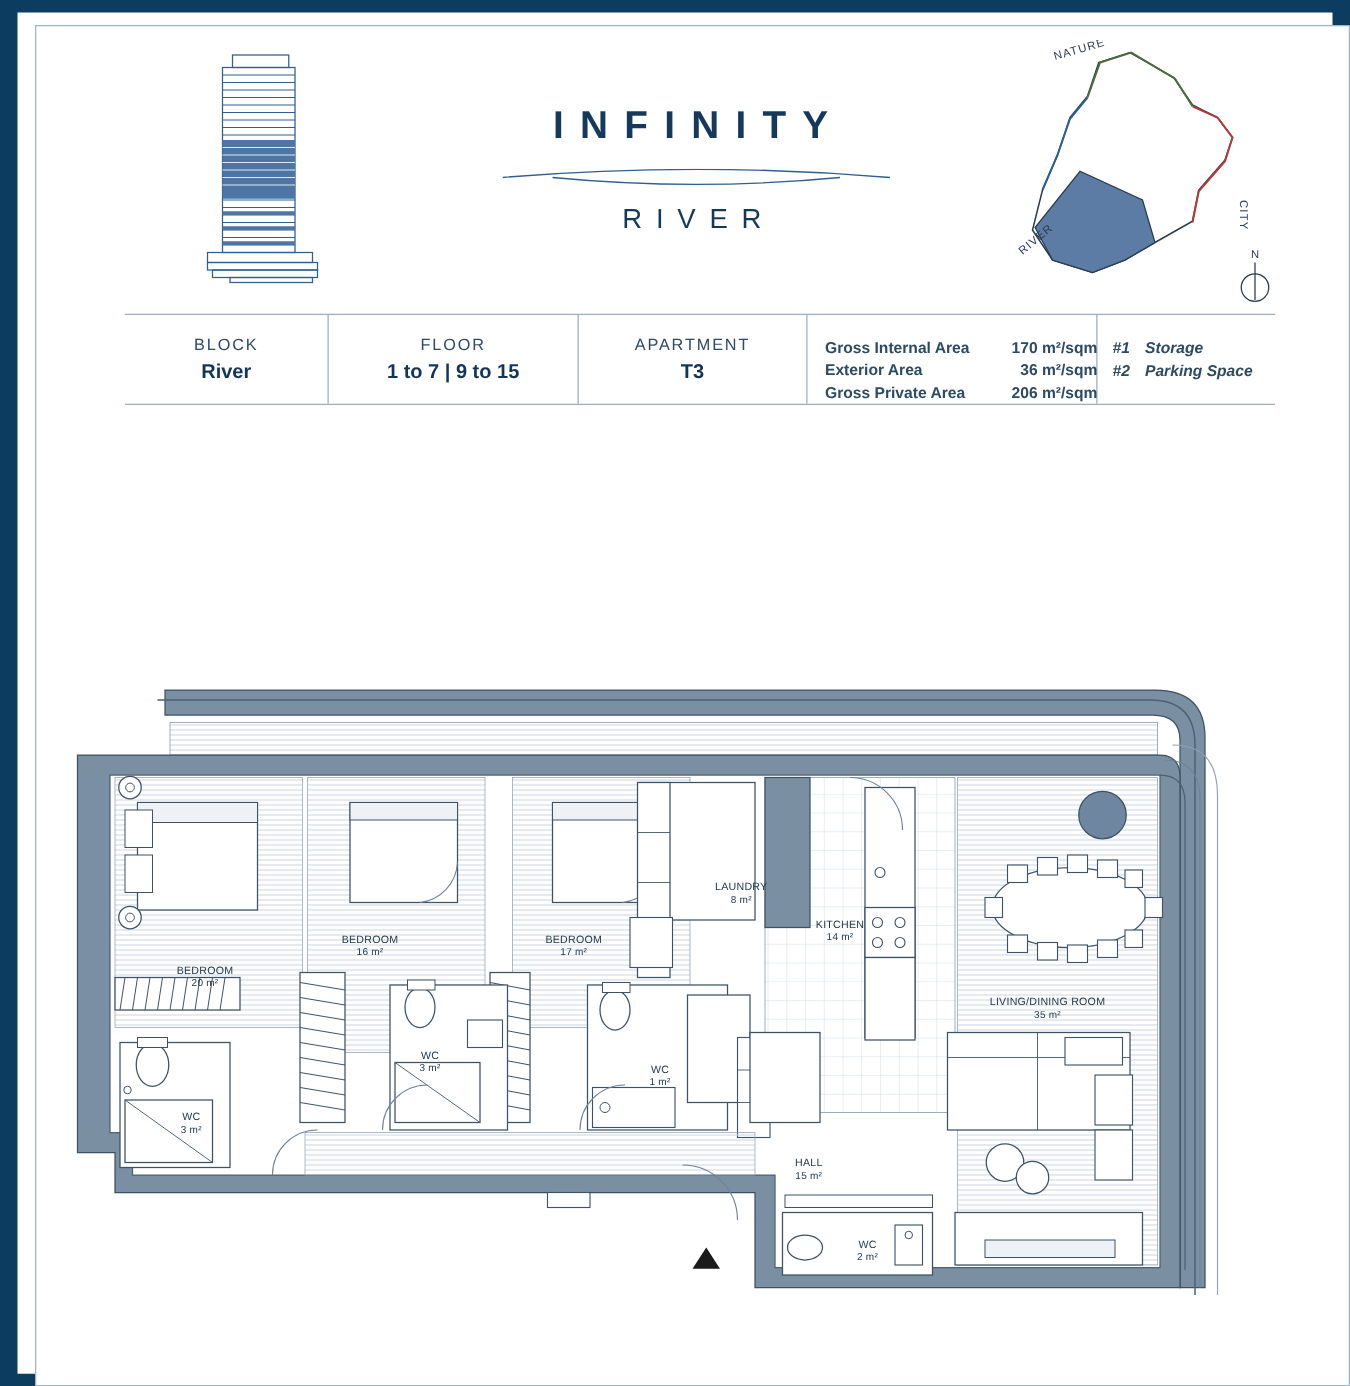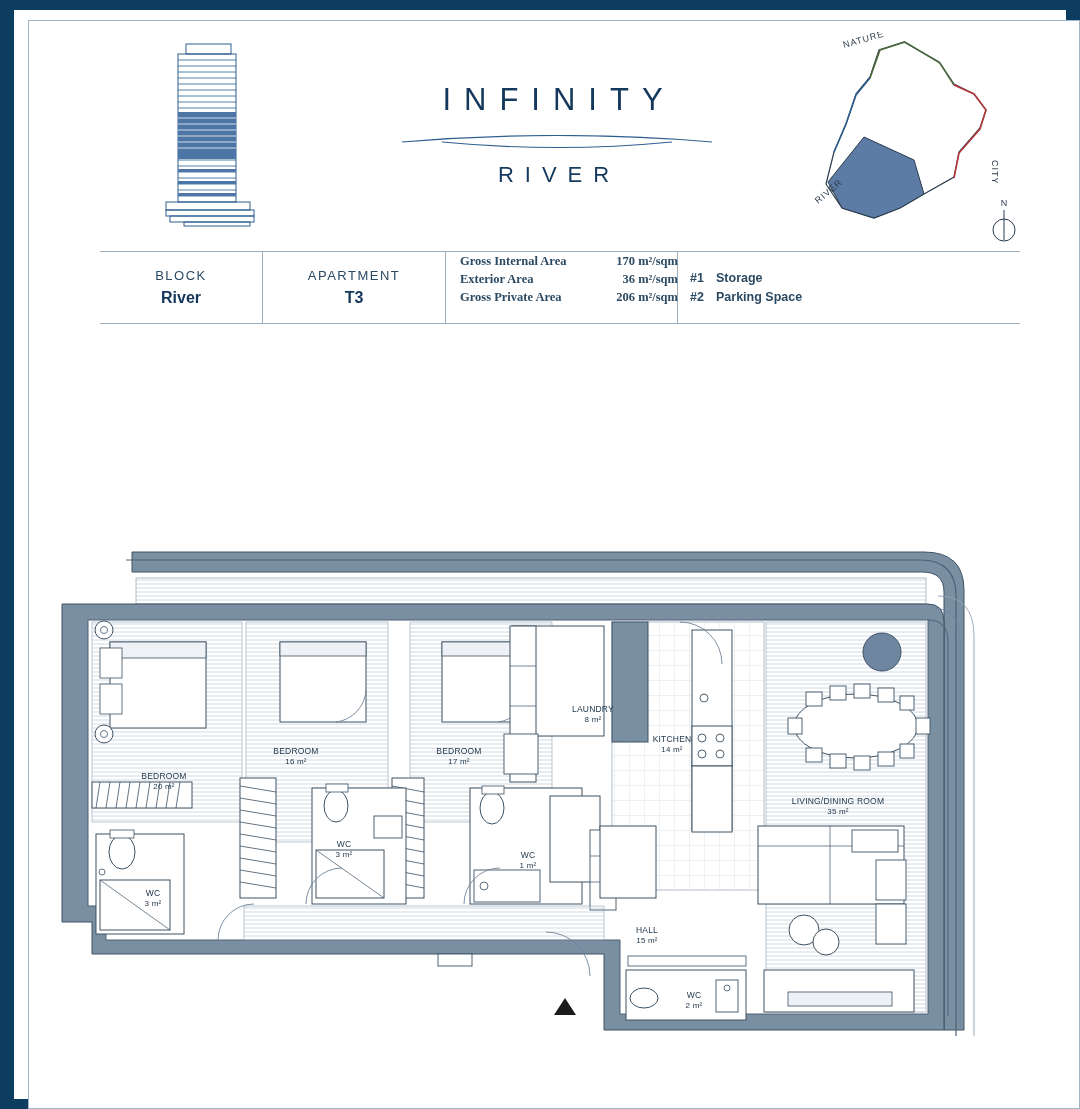--- a/index.html
+++ b/index.html
@@ -37,21 +37,21 @@
     box-sizing: border-box;
   }
   
   #brand-title {
     position: absolute;
     left: 330px; top: 72px;
     width: 430px;
     text-align: center;
     font-size: 31px;
     letter-spacing: 13px;
-    font-weight: normal;
+    font-weight: bold;
     color: #15395c;
   }
   #brand-rule {
     position: absolute;
     left: 388px; top: 125px;
     width: 310px; height: 14px;
   }
   #brand-sub {
     position: absolute;
     left: 330px; top: 152px;
@@ -101,22 +101,21 @@
     font-weight: bold;
     color: #13355a;
   }
   #cell-block { width: 163px; }
   #cell-floor { width: 200px; }
   #cell-apartment { width: 183px; }
   #cell-areas {
     width: 232px;
     align-items: flex-start;
     padding-left: 14px;
-    justify-content: flex-start;
-    font-family: Liberation Serif, serif;
+    justify-content: flex-end;
   }
   #cell-legend {
     width: 142px;
     align-items: flex-start;
     padding-left: 12px;
     justify-content: center;
   }
   .area-row {
     display: flex;
     width: 218px;
@@ -126,20 +125,21 @@
     font-weight: bold;
   }
   .area-name { flex: 1 1 auto; }
   .area-val { width: 88px; text-align: right; font-weight: bold; }
   .legend-row {
     font-size: 12.5px;
     line-height: 19px;
     color: #2d4a63;
     font-weight: bold;
     white-space: nowrap;
+    font-style: italic;
   }
   .legend-row .num { display: inline-block; width: 26px; }
   
   #floorplan {
     position: absolute;
     left: 30px; top: 520px;
     width: 1010px; height: 530px;
   }
   .room-label {
     position: absolute;
@@ -233,20 +233,24 @@
   <div id="compass-label">N</div>
   <svg id="compass" viewBox="0 0 44 40">
     <line x1="22" y1="8" x2="22" y2="38" stroke="#2a3b4d" stroke-width="1"></line>
     <circle cx="22" cy="28" r="11" fill="none" stroke="#2a3b4d" stroke-width="1"></circle>
   </svg>
 
   <div id="info-bar">
     <div class="info-cell" id="cell-block">
       <div class="info-label">BLOCK</div>
       <div class="info-value">River</div>
+    </div>
+    <div class="info-cell" id="cell-floor">
+      <div class="info-label">FLOOR</div>
+      <div class="info-value">1 to 7 | 9 to 15</div>
     </div>
     <div class="info-cell" id="cell-apartment">
       <div class="info-label">APARTMENT</div>
       <div class="info-value">T3</div>
     </div>
     <div class="info-cell" id="cell-areas">
       <div class="area-row">
         <span class="area-name">Gross Internal Area</span>
         <span class="area-val">170 m²/sqm</span>
       </div>

